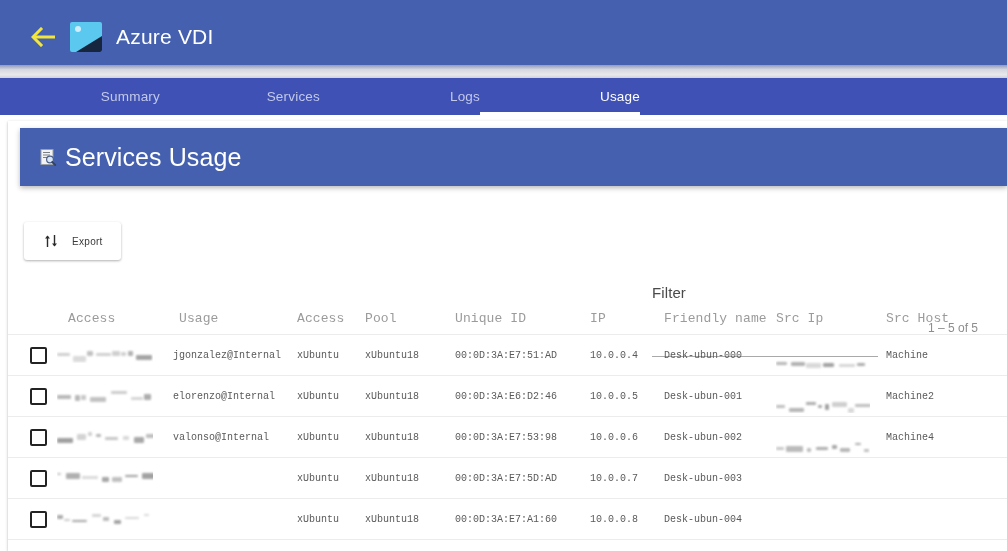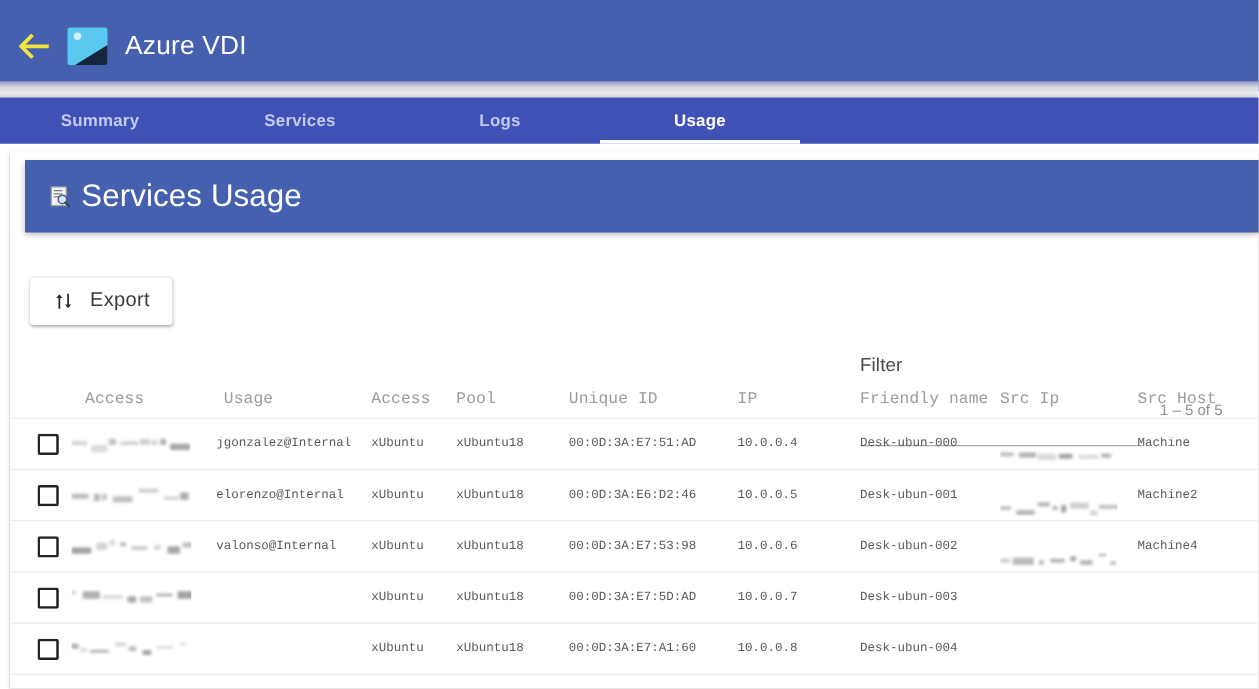--- a/index.html
+++ b/index.html
@@ -11,21 +11,21 @@
     font-family: "Liberation Sans", sans-serif;
     -webkit-font-smoothing: antialiased;
   }
 
   
   #app-bar {
     position: absolute; left: 0; top: 0;
     width: 1007px; height: 73px;
     background: #4460AE;
     display: flex; align-items: center;
-    padding-left: 8px;
+    padding-left: 24px;
   }
   #back-btn {
     width: 40px; height: 40px;
     display: flex; align-items: center; justify-content: center;
     cursor: pointer;
     flex: 0 0 auto;
   }
   #back-btn svg { display: block; }
 
   #app-logo {
@@ -68,24 +68,24 @@
   
   #tab-bar {
     position: absolute; left: 0; top: 78px;
     width: 1007px; height: 37px;
     background: #3F51B5;
     display: flex;
   }
   .tab {
     flex: 0 0 160px;
     position: relative;
-    display: flex; align-items: center; justify-content: center;
+    display: flex; align-items: center; justify-content: flex-end;
     color: #c2c9ea;
     font-size: 13.5px;
-    font-weight: bold;
+    font-weight: normal;
     letter-spacing: .2px;
     cursor: pointer;
     user-select: none;
   }
   .tab.active { color: #ffffff; }
   .tab.active::after {
     content: "";
     position: absolute;
     left: 0; right: 0; bottom: 0;
     height: 3px;
@@ -123,21 +123,21 @@
   #toolbar {
     position: absolute; left: 0; top: 85px;
     width: 999px; height: 70px;
   }
   .btn {
     position: absolute;
     height: 38px;
     border-radius: 3px;
     display: flex; align-items: center;
     padding: 0 18px;
-    font-size: 16px;
+    font-size: 10px;
     letter-spacing: .3px;
     user-select: none;
   }
   #export-btn {
     left: 16px; top: 16px;
     background: #ffffff;
     color: #3a3a3a;
     box-shadow: 0 1px 3px rgba(0,0,0,.2), 0 1px 2px rgba(0,0,0,.12);
     cursor: pointer;
   }
@@ -149,21 +149,21 @@
   }
   .btn .bicon {
     width: 18px; height: 18px;
     margin-right: 12px;
     flex: 0 0 auto;
     display: flex; align-items: center; justify-content: center;
   }
 
   
   #filter-group {
-    position: absolute; left: 680px; top: 78px;
+    position: absolute; left: 644px; top: 78px;
     width: 226px;
   }
   #filter-label {
     font-size: 15px;
     color: #4a4a4a;
     letter-spacing: .1px;
   }
   #filter-input {
     display: block;
     margin-top: 35px;
@@ -214,21 +214,21 @@
     color: #5a5a5a;
     overflow: hidden;
     white-space: nowrap;
   }
   .c-access  { flex: 0 0 143px; display: flex; align-items: center; }
   .c-owner   { flex: 0 0 124px; }
   .c-service { flex: 0 0 68px; }
   .c-pool    { flex: 0 0 90px; }
   .c-uid     { flex: 0 0 135px; }
   .c-ip      { flex: 0 0 74px; }
-  .c-friend  { flex: 0 0 112px; margin-left: 24px; }
+  .c-friend  { flex: 0 0 112px; }
   .c-srcip   { flex: 0 0 110px; display: flex; align-items: center; margin-top: 20px; }
   .c-srchost { flex: 0 0 90px; }
 
   #head-row .c-access  { padding-left: 38px; }
   #head-row .c-owner   { padding-left: 6px; }
 
   .checkbox {
     width: 17px; height: 17px;
     border: 2px solid #232323;
     border-radius: 2px;

